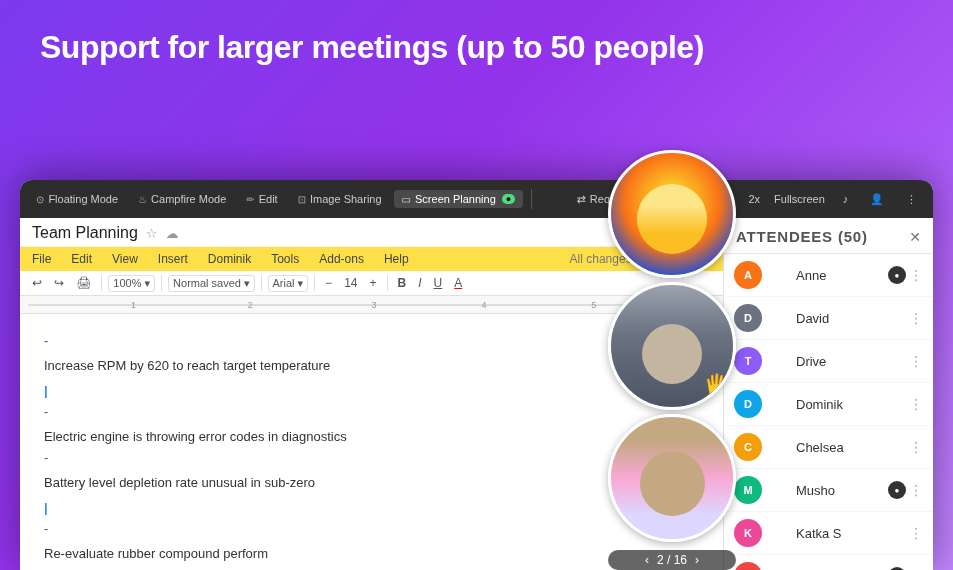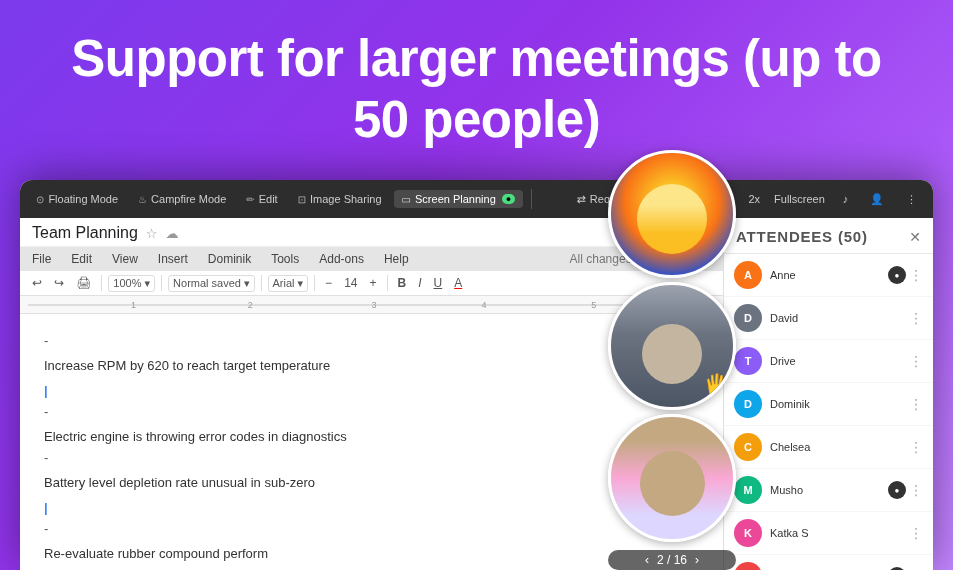--- a/index.html
+++ b/index.html
@@ -7,23 +7,23 @@
       width: 953px;
       height: 570px;
       overflow: hidden;
       font-family: 'Segoe UI', Arial, sans-serif;
       background: linear-gradient(135deg, #7c3aed 0%, #9333ea 40%, #a855f7 70%, #c084fc 100%);
       position: relative;
     }
 
     .hero-title {
       color: #fff;
-      font-size: 51px;
+      font-size: 32px;
       font-weight: 800;
-      text-align: center;
+      text-align: left;
       padding: 28px 40px 18px;
       line-height: 1.2;
       letter-spacing: -0.5px;
     }
 
     .app-window {
       position: absolute;
       bottom: 0;
       left: 20px;
       right: 20px;
@@ -135,21 +135,21 @@
       color: #999;
       font-size: 13px;
     }
 
     
     .menu-bar {
       display: flex;
       align-items: center;
       padding: 2px 8px;
       gap: 12px;
-      background: #e5e5e5;
+      background: #fde047;
       flex-shrink: 0;
     }
 
     .menu-item {
       font-size: 12px;
       color: #444;
       cursor: pointer;
       padding: 3px 4px;
     }
 
@@ -339,23 +339,24 @@
       flex-shrink: 0;
       display: flex;
       align-items: center;
       justify-content: center;
       font-size: 11px;
       font-weight: 600;
       color: #fff;
     }
 
     .attendee-name {
-      font-size: 11px;
+      font-size: 13px;
       color: #333;
       flex: 1;
+      margin-left: 26px;
     }
 
     .attendee-actions {
       display: flex;
       align-items: center;
       gap: 3px;
     }
 
     .status-icon {
       width: 18px;

